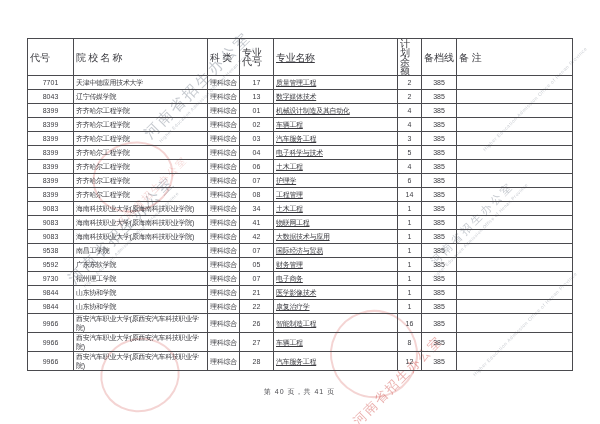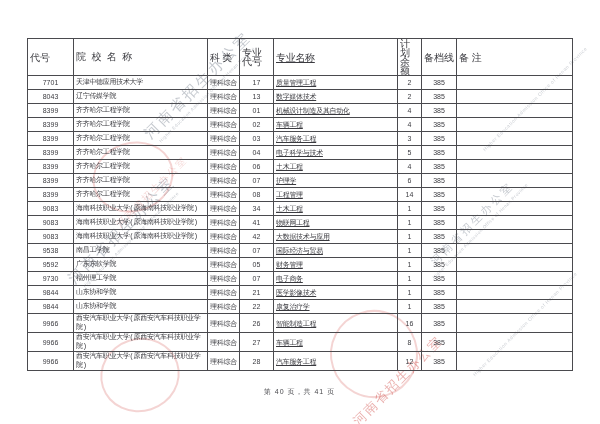--- a/index.html
+++ b/index.html
@@ -33,21 +33,21 @@
   }
   .admission-table thead th {
     height: 26px;
     text-align: left;
     vertical-align: middle;
     white-space: pre-line;
     font-size: 10px;
   }
   .admission-table tbody td { height: 14px; vertical-align: middle; }
   .c-code   { width: 46px;  text-align: center; }
-  .c-school { width: 134px; text-align: left; letter-spacing: -0.3px; font-family: Liberation Mono, monospace; }
+  .c-school { width: 134px; text-align: left; letter-spacing: -0.3px; }
   .c-cat    { width: 32px;  text-align: center; letter-spacing: -0.3px; }
   .c-mcode  { width: 34px;  text-align: center; }
   .c-major  { width: 124px; text-align: left; letter-spacing: -0.3px; text-decoration: underline; }
   .c-rem    { width: 24px;  text-align: center; }
   .c-line   { width: 35px;  text-align: center; }
   .c-note   { width: 116px; text-align: center; }
   
   .footer {
     position: absolute;
     left: 27px;

